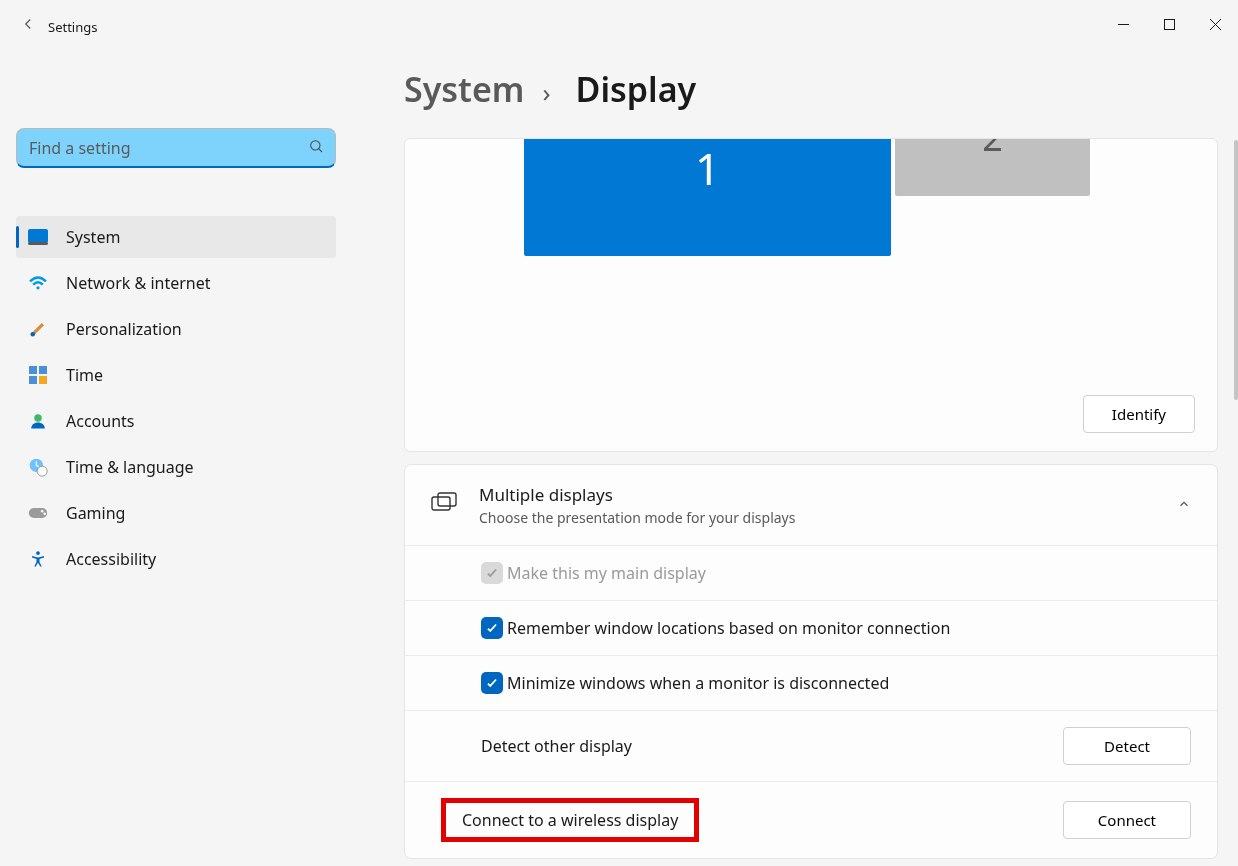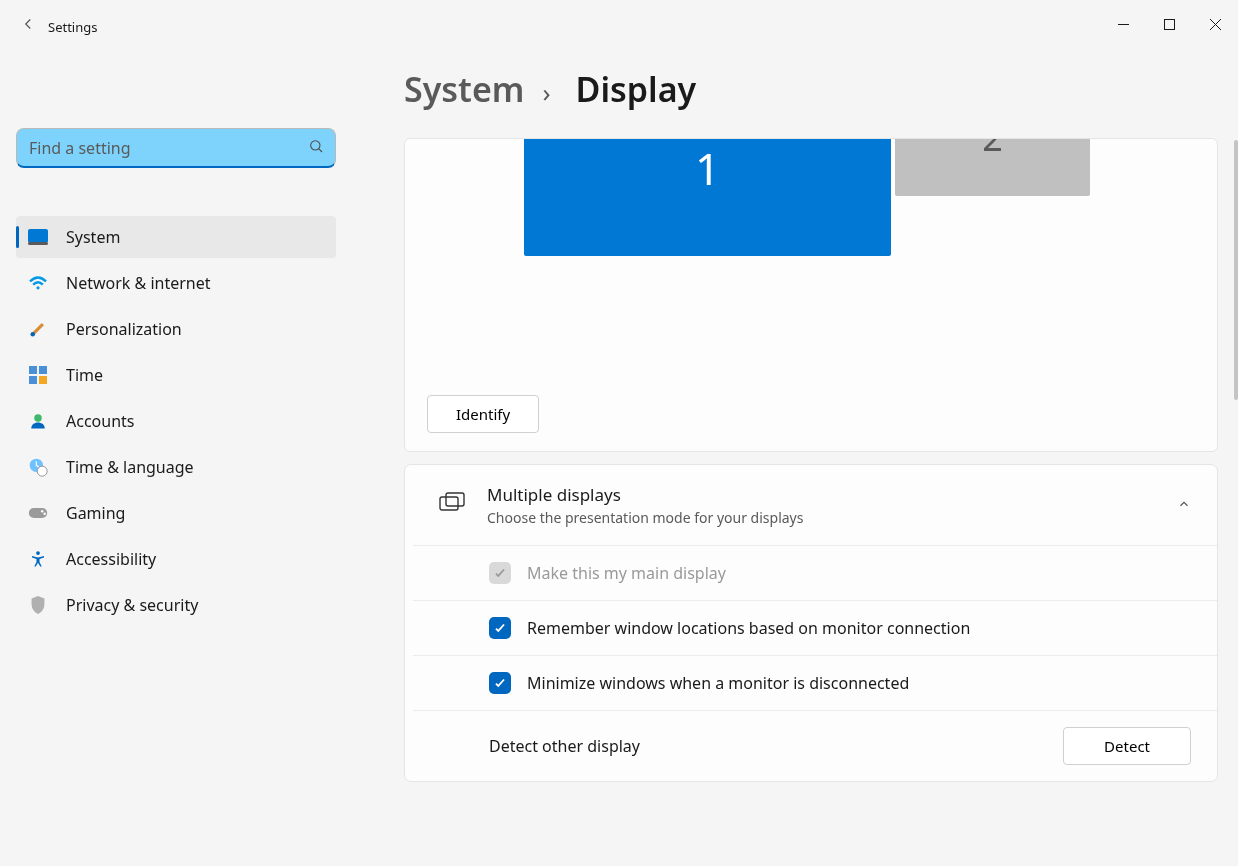--- a/index.html
+++ b/index.html
@@ -149,58 +149,57 @@
   }
   .monitor-1 {
     left: 119px; top: -60px; width: 367px; height: 177px;
     background: #0078d4; color: #fff;
   }
   .monitor-2 {
     left: 490px; top: -60px; width: 195px; height: 117px;
     background: #c0c0c0; color: #5a5a5a; font-size: 36px;
   }
   .display-actions {
-    display: flex; gap: 16px;
+    display: flex; justify-content: flex-end; gap: 16px;
     padding: 14px 22px 18px 22px;
   }
   .btn {
     height: 38px;
     padding: 0 28px;
     border: 1px solid #d0d0d0;
     background: #fff;
     border-radius: 4px;
     font-size: 15px;
     font-family: inherit;
     display: inline-flex;
     align-items: center;
     gap: 14px;
   }
   .btn .chev { color: #555; }
   .settings-card {
     border: 1px solid #e5e5e5;
     border-radius: 7px;
     background: #fdfdfd;
-    padding-left: 8px;
   }
   .card-header {
     display: flex;
     align-items: center;
     padding: 18px 26px;
     gap: 22px;
   }
   .card-icon { color: #333; }
   .card-header-text .title2 { font-size: 17px; }
   .card-header-text .subtitle2 { font-size: 14px; color: #5a5a5a; margin-top: 2px; }
   .card-header .chev-up { margin-left: auto; color: #555; }
   .row {
     display: flex;
     align-items: center;
     padding: 16px 26px 16px 76px;
     border-top: 1px solid #ececec;
-    gap: 16px;
+    gap: 4px;
     font-size: 16px;
   }
   .row .row-action { margin-left: auto; }
   .chk {
     width: 22px; height: 22px; border-radius: 5px;
     display: inline-flex; align-items: center; justify-content: center;
     flex-shrink: 0;
   }
   .chk.disabled { background: #d9d9d9; }
   .chk.checked { background: #0067c0; }
@@ -333,28 +332,20 @@
       </div>
       <div class="nav-item">
         <span class="nav-icon">
           <svg width="18" height="18" viewBox="0 0 24 24" fill="#0067c0">
               <circle cx="12" cy="4" r="2.5"></circle>
               <path d="M4 8l8 2 8-2v2l-6 2v4l3 6h-2l-3-5-3 5H7l3-6v-4L4 10z"></path>
             </svg>
         </span>
         <span>Accessibility</span>
       </div>
-      <div class="nav-item">
-        <span class="nav-icon">
-          <svg width="16" height="18" viewBox="0 0 24 28">
-              <path d="M12 0L2 4v8c0 8 4 13 10 16 6-3 10-8 10-16V4z" fill="#b0b0b0"></path>
-            </svg>
-        </span>
-        <span>Privacy &amp; security</span>
-      </div>
     </div>
   </div>
 
   <div class="content">
     <div class="breadcrumb">
       <span class="crumb-parent">System</span>
       <span class="crumb-sep">›</span>
       <span class="crumb-current">Display</span>
     </div>
 
@@ -418,17 +409,27 @@
 
       <div class="row">
         <span>Detect other display</span>
         <div class="row-action">
           <button class="btn" style="padding:0 40px">
             <span>Detect</span>
           </button>
         </div>
       </div>
 
+      <div class="row">
+        <span class="highlight-box">
+          <span>Connect to a wireless display</span>
+        </span>
+        <div class="row-action">
+          <button class="btn" style="padding:0 34px">
+            <span>Connect</span>
+          </button>
+        </div>
+      </div>
     </div>
   </div>
 </div>
 
 <div class="scrollbar-stub"></div>
 
 </body></html>

